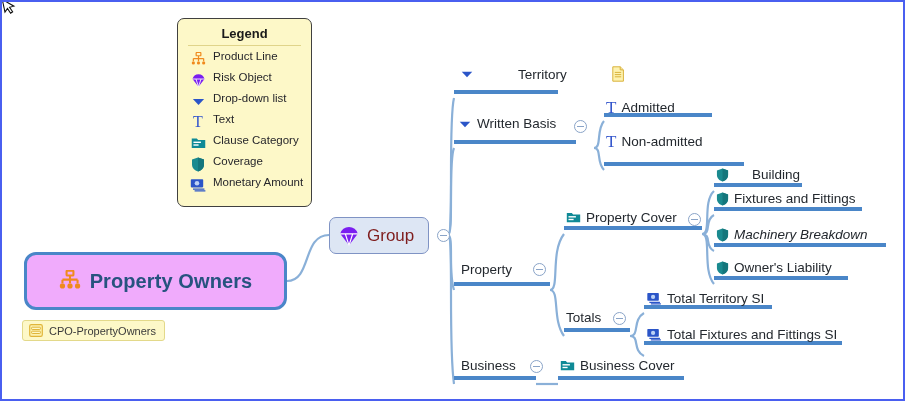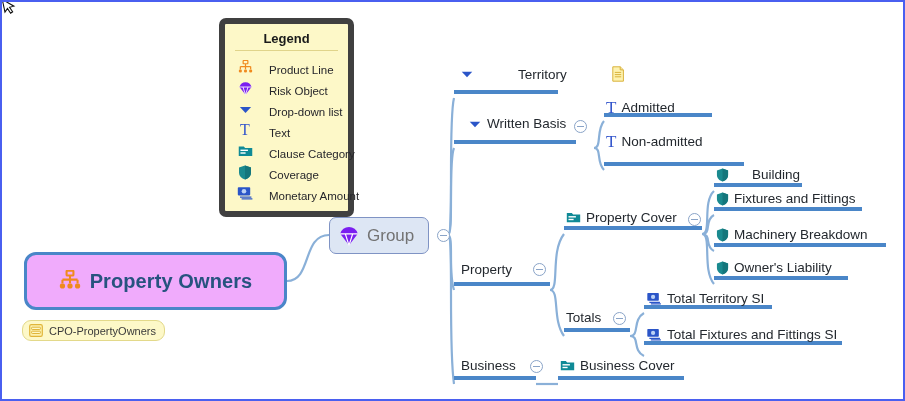--- a/index.html
+++ b/index.html
@@ -27,41 +27,39 @@
     pointer-events: none;
   }
 
   
   .legend {
     position: absolute;
     left: 175px;
     top: 16px;
     width: 135px;
     background: #fdf8c8;
-    border: 6px solid #404040;
+    border: 1px solid #404040;
     border-radius: 7px;
     padding: 7px 10px 9px 10px;
     box-sizing: border-box;
     z-index: 20;
-    margin-left: 42px;
   }
   .legend-title {
     text-align: center;
     font-weight: bold;
     font-size: 13px;
     color: #1a1a1a;
     padding-bottom: 4px;
     margin-bottom: 4px;
     border-bottom: 1px solid #e0d48a;
   }
   .legend-row {
     display: flex;
-    align-items: flex-end;
+    align-items: flex-start;
     height: 21px;
-    gap: 9px;
   }
   .legend-ico {
     width: 20px;
     height: 18px;
     display: flex;
     align-items: center;
     justify-content: center;
     flex: 0 0 20px;
   }
   .legend-lbl {
@@ -94,21 +92,21 @@
     padding-left: 9px;
     letter-spacing: .1px;
   }
 
   .note-badge {
     position: absolute;
     left: 20px;
     top: 318px;
     background: #fdf8c8;
     border: 1px solid #e3d98a;
-    border-radius: 9px;
+    border-radius: 3px;
     padding: 3px 8px 3px 6px;
     display: flex;
     align-items: center;
     box-sizing: border-box;
     z-index: 16;
   }
   .note-badge .t {
     font-size: 11px;
     color: #3a3a3a;
     padding-left: 6px;
@@ -126,21 +124,21 @@
     border: 1.5px solid #7f93c4;
     border-radius: 7px;
     box-sizing: border-box;
     display: flex;
     align-items: center;
     z-index: 15;
     padding-left: 8px;
   }
   .group-label {
     font-size: 17px;
-    color: #737373;
+    color: #7f1d1d;
     padding-left: 7px;
   }
 
   
   .topic {
     position: absolute;
     display: flex;
     align-items: center;
     white-space: nowrap;
     z-index: 12;
@@ -361,21 +359,21 @@
     <span class="tlabel">Territory</span>
     <span class="ico-right">
       <svg width="13" height="16" viewBox="0 0 13 16" class="icn">
         <path d="M0.8 0.8 H8.2 L11.4 3.9 V15.2 H0.8 Z" fill="#fdf2b0" stroke="#d9b23c" stroke-width="1"></path>
         <path d="M8.2 0.8 V3.9 H11.4" fill="#f3e29a" stroke="#d9b23c" stroke-width="1"></path>
         <path d="M2.8 6.4 H9.2 M2.8 8.6 H9.2 M2.8 10.8 H9.2" stroke="#d9b23c" stroke-width="1"></path>
       </svg>
     </span>
   </div>
 
-  <div class="topic" style="left:466px; top:114px;">
+  <div class="topic" style="left:456px; top:114px;">
     <span class="ico-left">
       <svg width="14" height="14" viewBox="0 0 16 16" class="icn">
           <path d="M2 5.3 H14 L8 11.8 Z" fill="#2b55c8"></path>
         </svg>
     </span>
     <span class="tlabel">Written Basis</span>
   </div>
   <div class="collapser" style="left:572px; top:118px;"></div>
 
   <div class="topic" style="left:604px; top:97px;">
@@ -418,21 +416,21 @@
   <div class="topic" style="left:714px; top:189px;">
     <span class="ico-left">
       <svg width="13" height="14" viewBox="0 0 14 15" class="icn">
         <path d="M7 0.6 L13 2.6 V7.4 C13 11 10.4 13.3 7 14.4 C3.6 13.3 1 11 1 7.4 V2.6 Z" fill="#1a8a8f"></path>
         <path d="M7 0.6 L13 2.6 V7.4 C13 11 10.4 13.3 7 14.4 Z" fill="#14767c"></path>
       </svg>
     </span>
     <span class="tlabel">Fixtures and Fittings</span>
   </div>
 
-  <div class="topic" style="left:714px; top:225px;">
+  <div class="topic" style="left:714px; top:225px;font-style:italic;">
     <span class="ico-left">
       <svg width="13" height="14" viewBox="0 0 14 15" class="icn">
         <path d="M7 0.6 L13 2.6 V7.4 C13 11 10.4 13.3 7 14.4 C3.6 13.3 1 11 1 7.4 V2.6 Z" fill="#1a8a8f"></path>
         <path d="M7 0.6 L13 2.6 V7.4 C13 11 10.4 13.3 7 14.4 Z" fill="#14767c"></path>
       </svg>
     </span>
     <span class="tlabel">Machinery Breakdown</span>
   </div>
 
   <div class="topic" style="left:714px; top:258px;">

